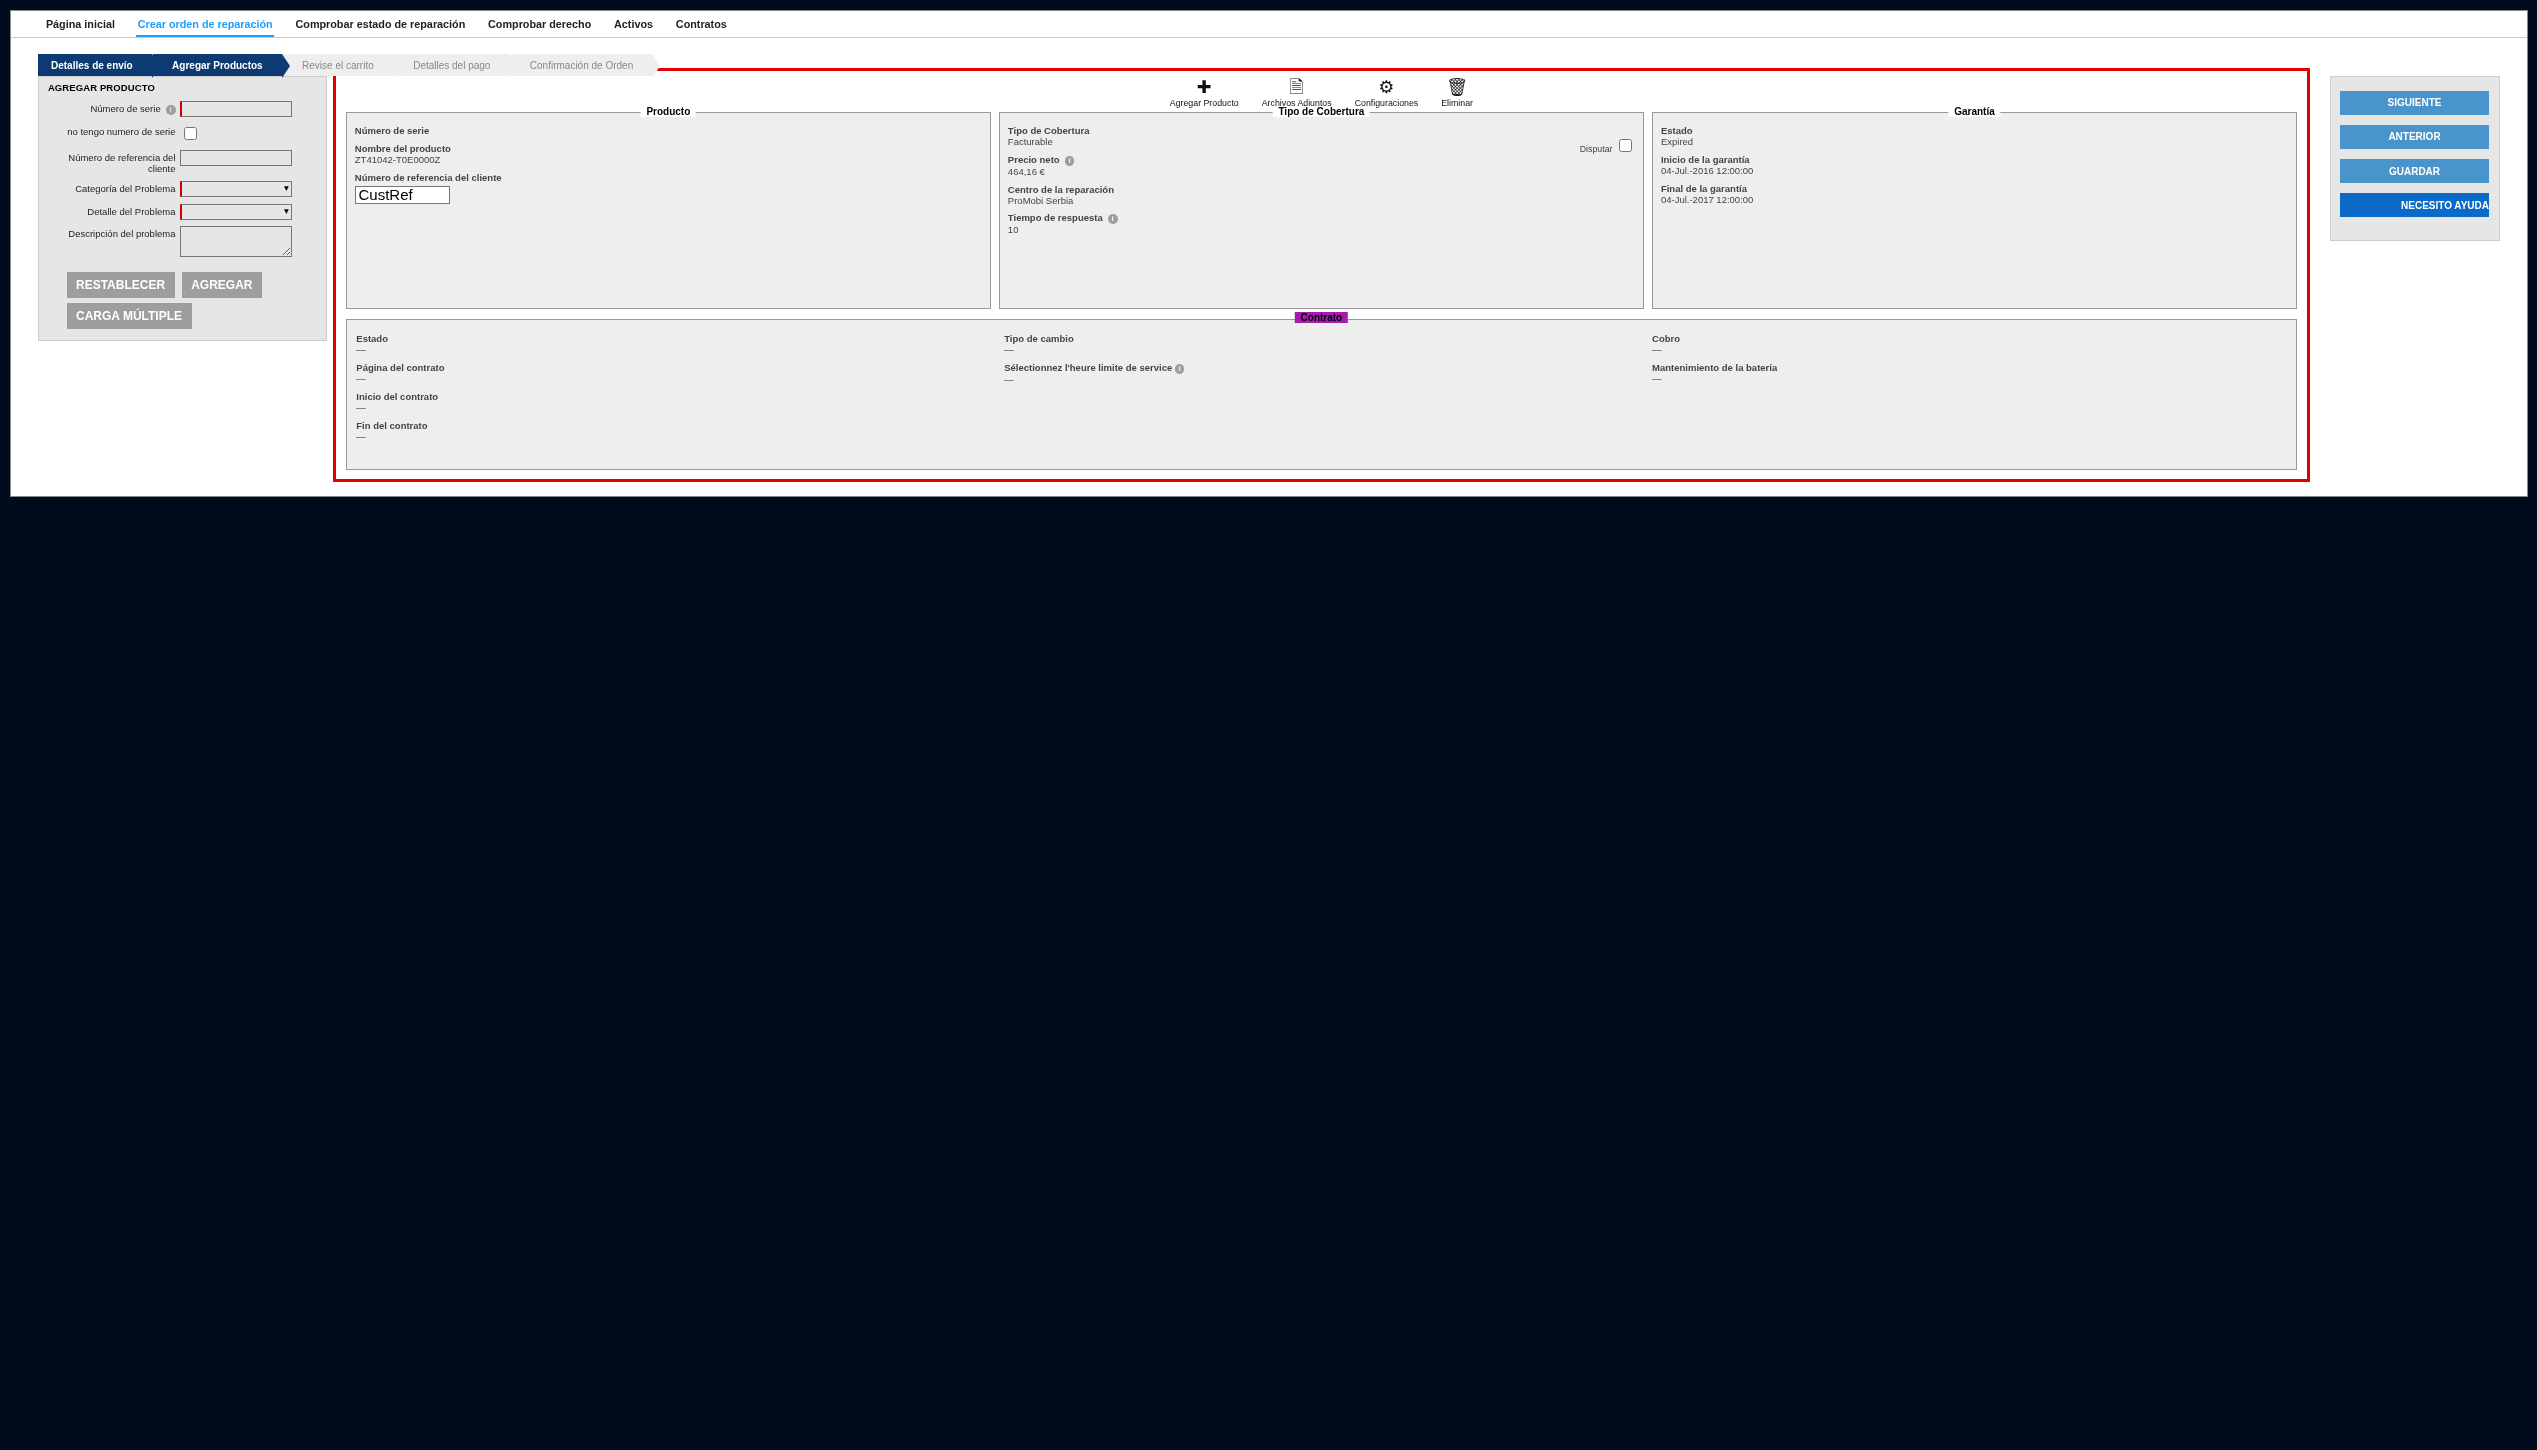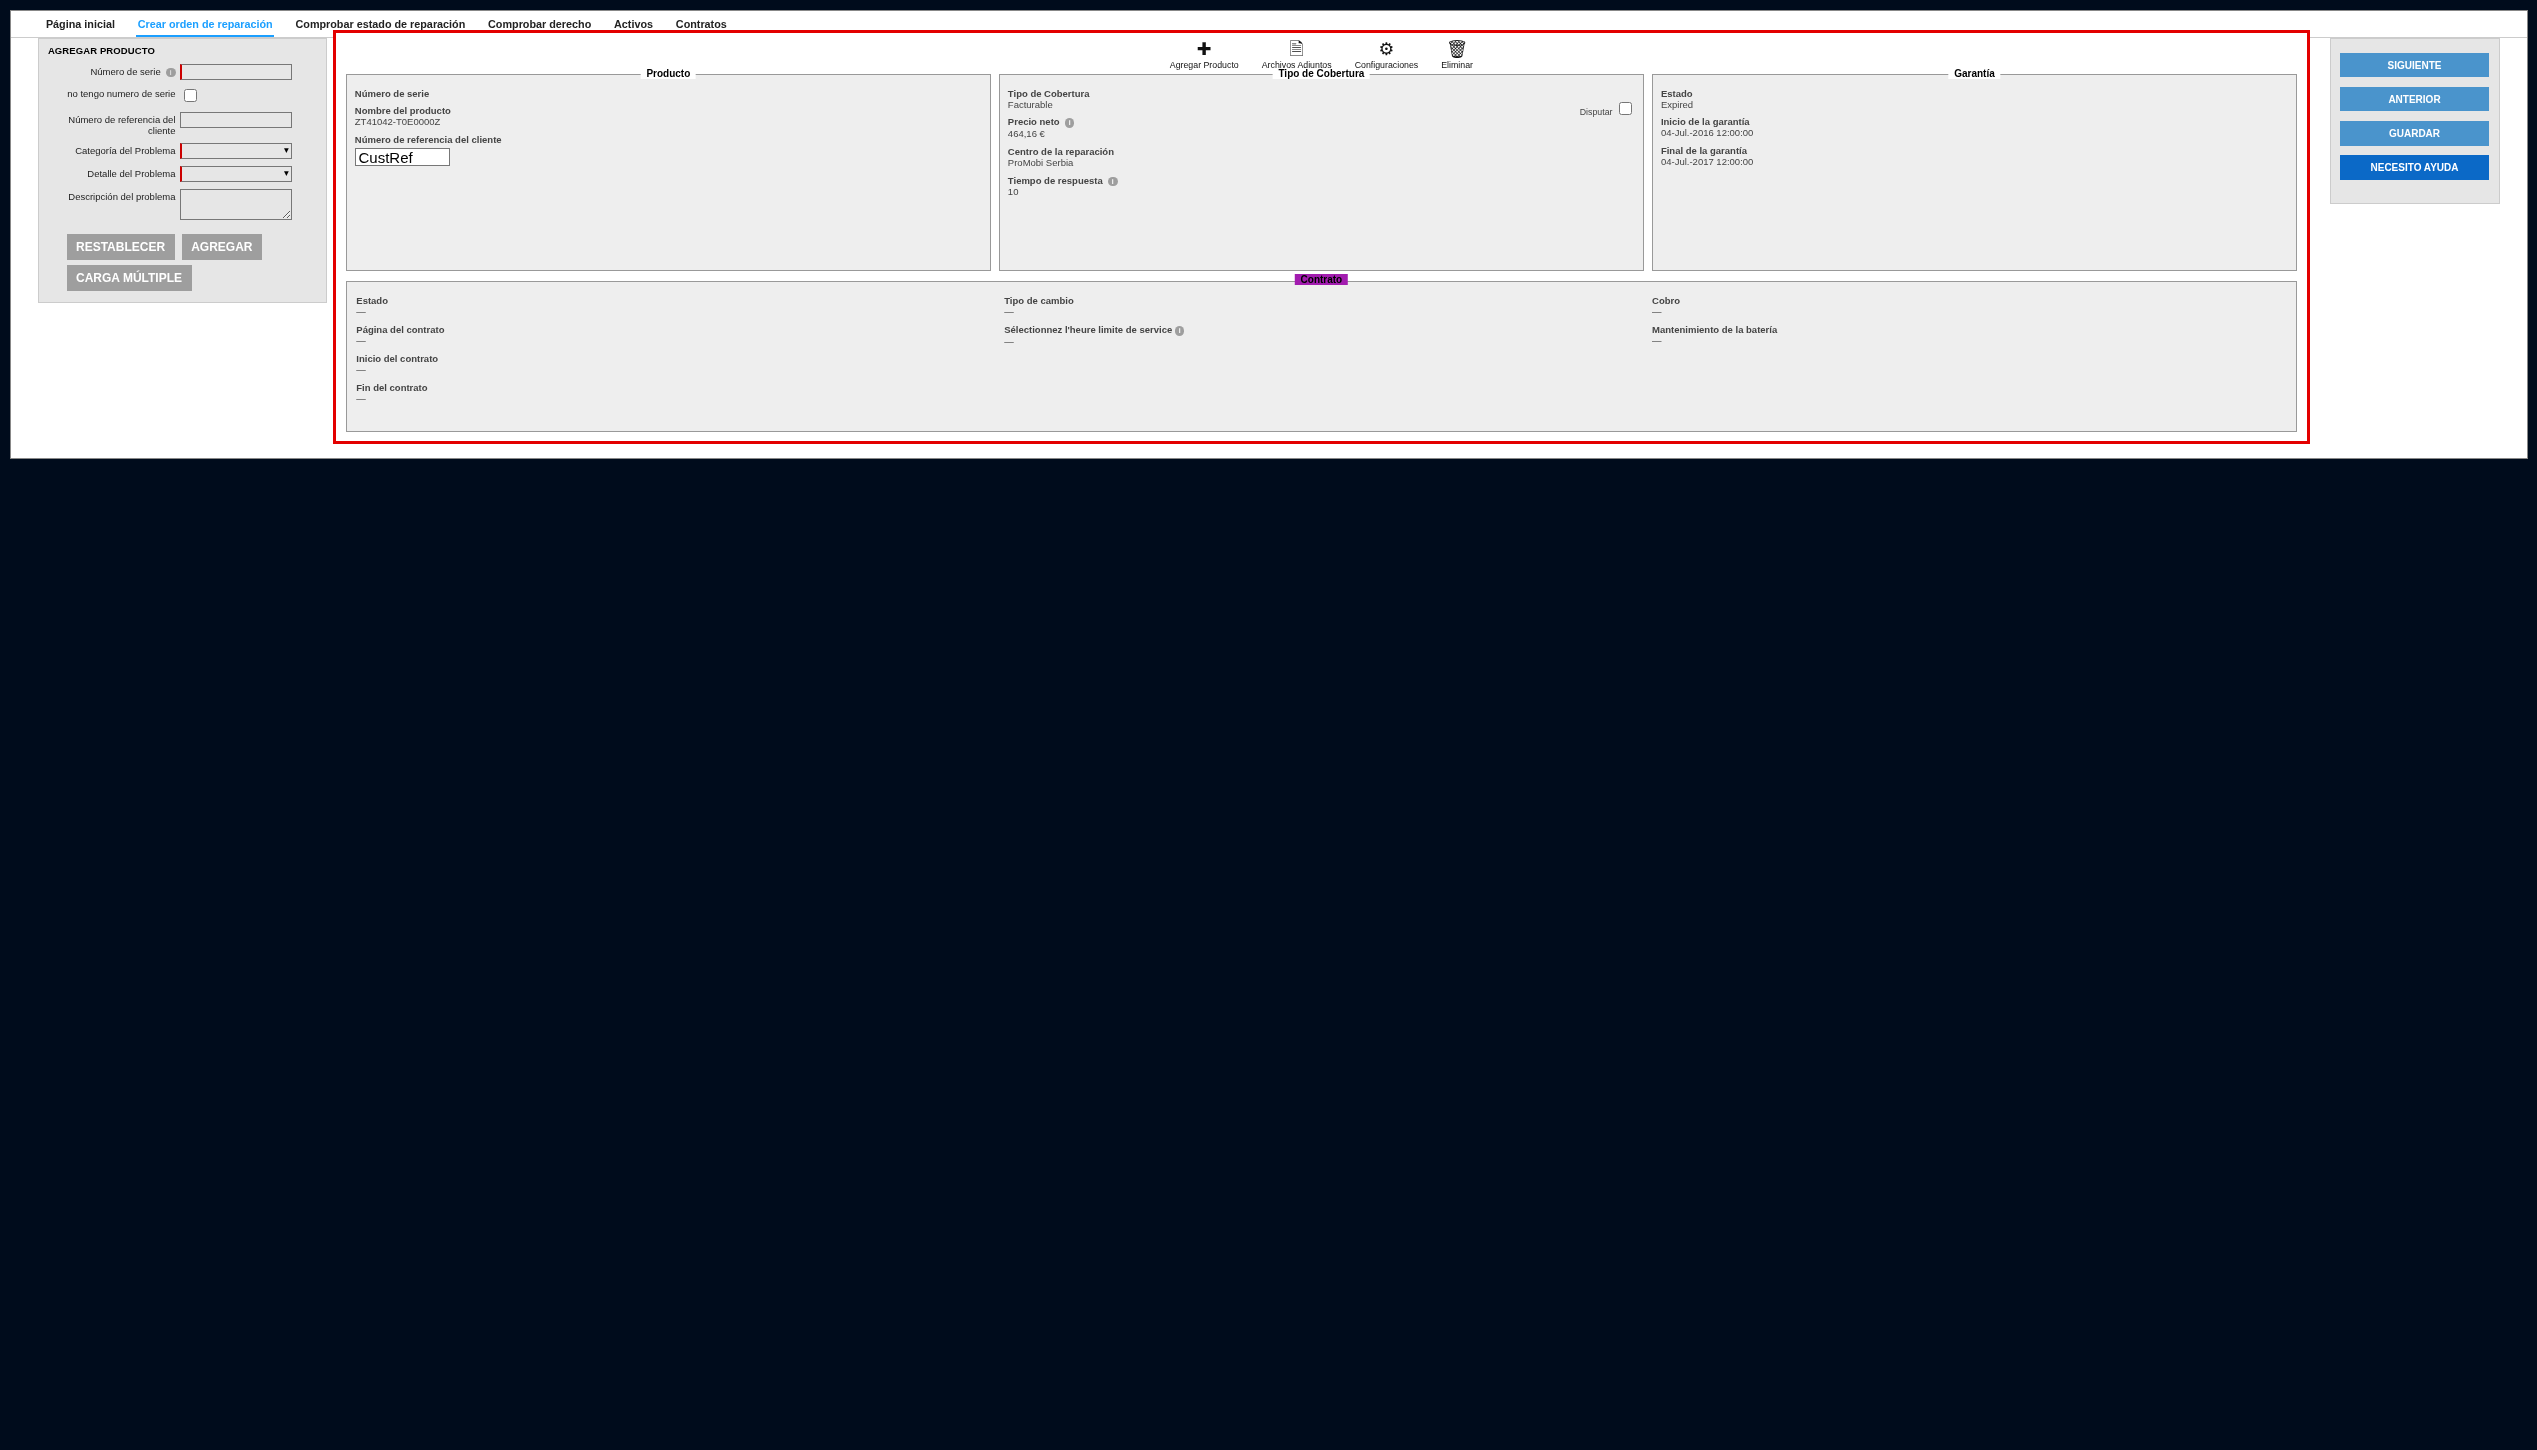--- a/index.html
+++ b/index.html
@@ -40,35 +40,42 @@
 .fldlabel{font-weight:bold;font-size:9.5px;color:#444;}
 .fldval{font-size:9.5px;color:#444;}
 .disputar{float:right;font-size:8.8px;color:#444;}
 .custref{width:88px;height:15px;border:0.7px solid #777;background:#fff;font-size:15px;padding:0.7px 2.7px;margin-top:2.7px;}
 .contract{margin:9.5px 9.5px 0 9.5px;border:0.7px solid #999;background:#eee;position:relative;padding:6.8px 9.5px 27px 9.5px;}
 .contract .cardtitle{background:#a21caf;}
 .ccols{display:flex;gap:13.5px;}
 .ccol{flex:1;}
 .rightpane{width:149px;margin-left:20px;background:#e6e6e6;border:0.7px solid #ccc;padding:13.5px 9.5px;text-align:center;margin-top:0;}
 .bbtn{display:block;width:100%;border:none;color:#fff;font-weight:bold;font-size:10px;padding:6.8px 0;margin-bottom:9.5px;cursor:pointer;background:#4a94cc;}
-.bbtn.primary{background:#0b69c7;}
+.bbtn.primary{background:#0b69c7;text-align:right;}
 </style>
 </head>
 <body>
 
 <div class="frame">
   <div class="tabs">
     <div class="tab">Página inicial</div>
     <div class="tab active">Crear orden de reparación</div>
     <div class="tab">Comprobar estado de reparación</div>
     <div class="tab">Comprobar derecho</div>
     <div class="tab">Activos</div>
     <div class="tab">Contratos</div>
   </div>
 
+  <div class="crumbs">
+    <div class="crumb active">Detalles de envío</div>
+    <div class="crumb active">Agregar Productos</div>
+    <div class="crumb">Revise el carrito</div>
+    <div class="crumb">Detalles del pago</div>
+    <div class="crumb">Confirmación de Orden</div>
+  </div>
 
   <div class="layout">
 
     <div class="leftpane">
       <h3>AGREGAR PRODUCTO</h3>
 
       <div class="frow">
         <div class="flabel"><span>Número de serie</span> <i class="infoicon">i</i></div>
         <div class="finput"><input type="text" class="req" style=""></div>
       </div>

